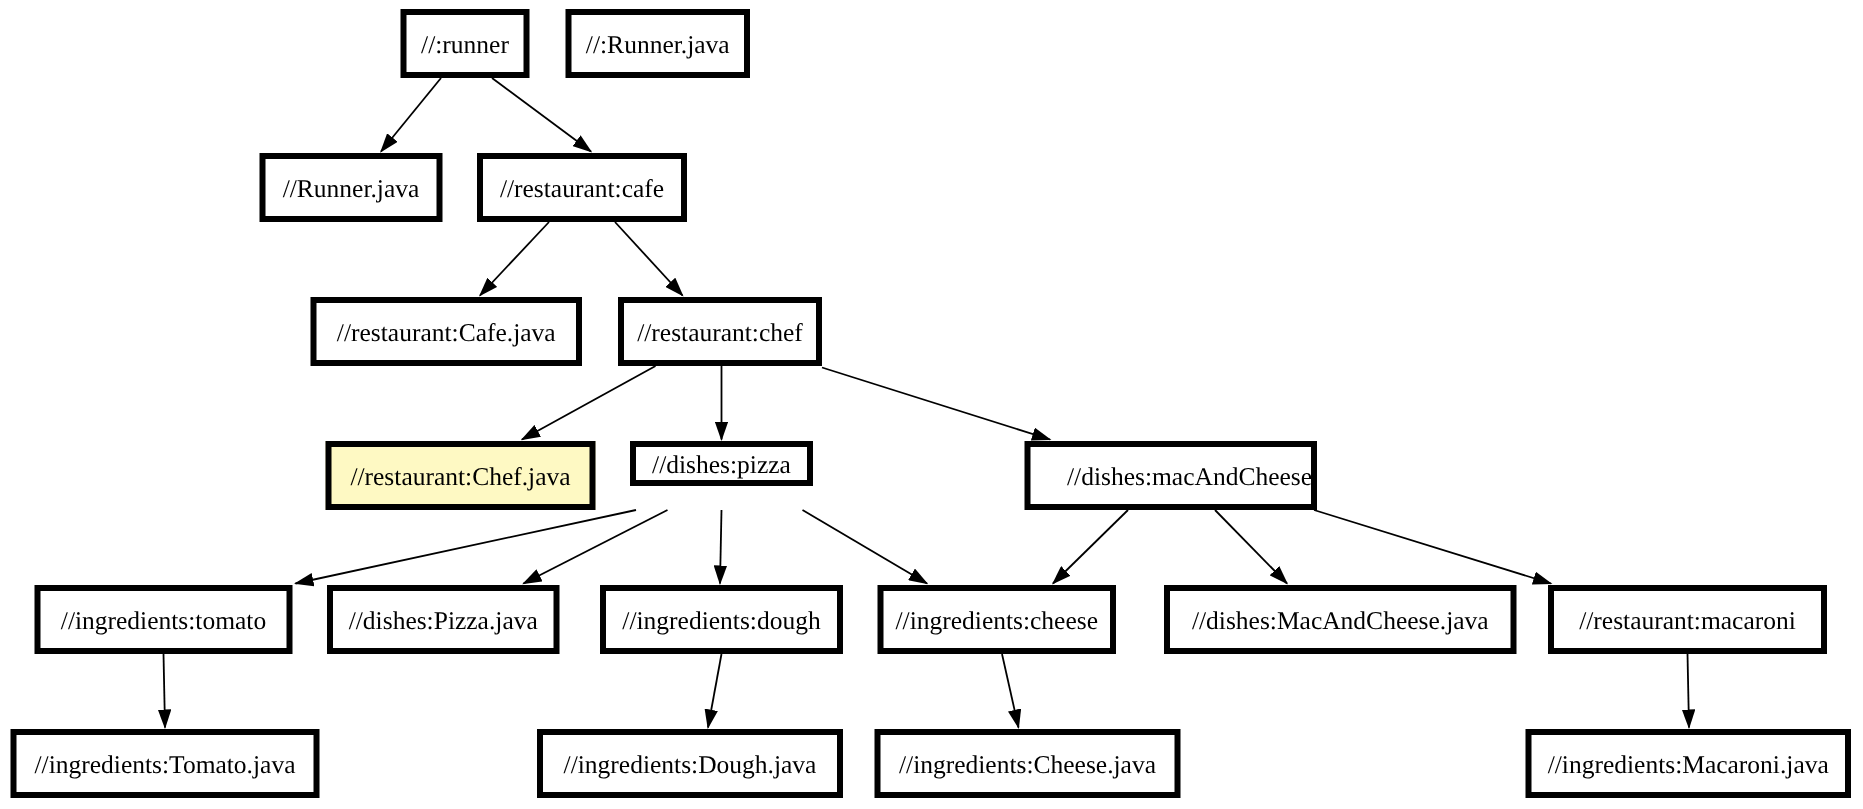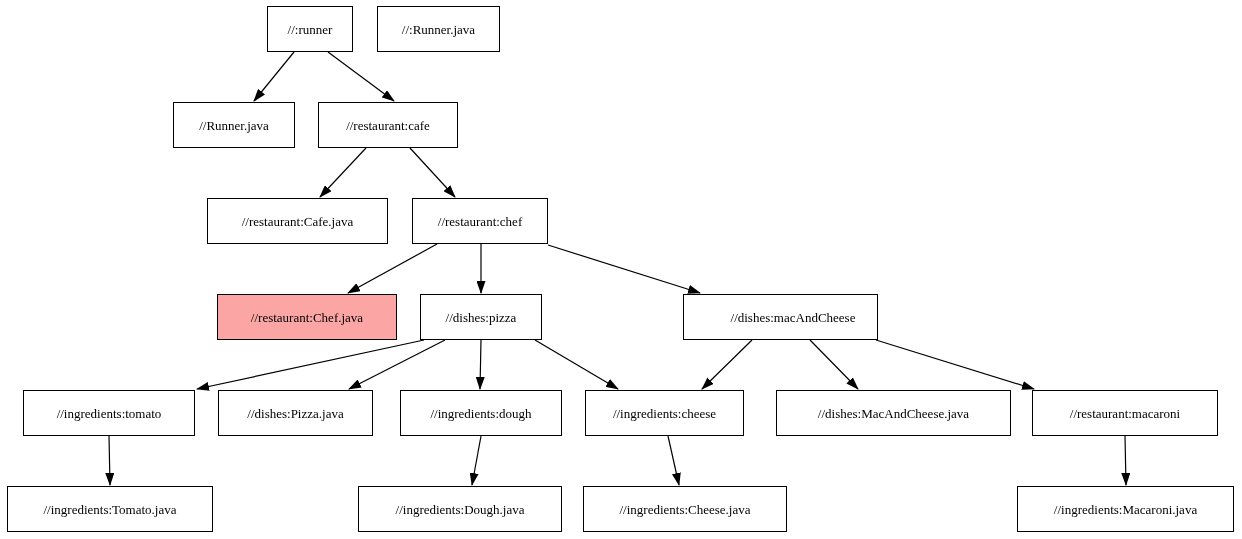--- a/index.html
+++ b/index.html
@@ -17,44 +17,44 @@
   }
   .edge-layer {
     position: absolute;
     top: 0;
     left: 0;
     pointer-events: none;
   }
   .node {
     position: absolute;
     box-sizing: border-box;
-    border: 1px solid #14532d;
+    border: 4px solid #14532d;
     background: #ffffff;
     display: flex;
     align-items: center;
     justify-content: center;
-    font-size: 13px;
+    font-size: 17px;
     line-height: 1;
     color: #000000;
     white-space: nowrap;
   }
 </style>
 </head>
 <body>
 
 <div class="canvas">
   <div id="node-layer">
       <div class="node" style="left: 267px; top: 6px; width: 86px; height: 46px; border-color: rgb(0, 0, 0); background: rgb(255, 255, 255); color: rgb(0, 0, 0);">//:runner</div>
       <div class="node" style="left: 377px; top: 6px; width: 123px; height: 46px; border-color: rgb(0, 0, 0); background: rgb(255, 255, 255); color: rgb(0, 0, 0);">//:Runner.java</div>
       <div class="node" style="left: 173px; top: 102px; width: 122px; height: 46px; border-color: rgb(0, 0, 0); background: rgb(255, 255, 255); color: rgb(0, 0, 0);">//Runner.java</div>
       <div class="node" style="left: 318px; top: 102px; width: 140px; height: 46px; border-color: rgb(0, 0, 0); background: rgb(255, 255, 255); color: rgb(0, 0, 0);">//restaurant:cafe</div>
       <div class="node" style="left: 207px; top: 198px; width: 181px; height: 46px; border-color: rgb(0, 0, 0); background: rgb(255, 255, 255); color: rgb(0, 0, 0);">//restaurant:Cafe.java</div>
       <div class="node" style="left: 412px; top: 198px; width: 136px; height: 46px; border-color: rgb(0, 0, 0); background: rgb(255, 255, 255); color: rgb(0, 0, 0);">//restaurant:chef</div>
-      <div class="node" style="left: 217px; top: 294px; width: 180px; height: 46px; border-color: rgb(0, 0, 0); background: #fca5a5; color: rgb(0, 0, 0);">//restaurant:Chef.java</div>
-      <div class="node" style="left: 420px; top: 294px; width: 122px; height: 46px; border-color: rgb(0, 0, 0); background: rgb(255, 255, 255); color: rgb(0, 0, 0);">//dishes:pizza</div>
+      <div class="node" style="left: 217px; top: 294px; width: 180px; height: 46px; border-color: rgb(0, 0, 0); background: #fef9c3; color: rgb(0, 0, 0);">//restaurant:Chef.java</div>
+      <div class="node" style="left: 420px; top: 294px; width: 122px; height: 30px; border-color: rgb(0, 0, 0); background: rgb(255, 255, 255); color: rgb(0, 0, 0);">//dishes:pizza</div>
       <div class="node" style="left: 683px; top: 294px; width: 195px; height: 46px; border-color: rgb(0, 0, 0); background: rgb(255, 255, 255); color: rgb(0, 0, 0); padding-left: 25px;">//dishes:macAndCheese</div>
       <div class="node" style="left: 23px; top: 390px; width: 172px; height: 46px; border-color: rgb(0, 0, 0); background: rgb(255, 255, 255); color: rgb(0, 0, 0);">//ingredients:tomato</div>
       <div class="node" style="left: 218px; top: 390px; width: 155px; height: 46px; border-color: rgb(0, 0, 0); background: rgb(255, 255, 255); color: rgb(0, 0, 0);">//dishes:Pizza.java</div>
       <div class="node" style="left: 400px; top: 390px; width: 162px; height: 46px; border-color: rgb(0, 0, 0); background: rgb(255, 255, 255); color: rgb(0, 0, 0);">//ingredients:dough</div>
       <div class="node" style="left: 585px; top: 390px; width: 159px; height: 46px; border-color: rgb(0, 0, 0); background: rgb(255, 255, 255); color: rgb(0, 0, 0);">//ingredients:cheese</div>
       <div class="node" style="left: 776px; top: 390px; width: 235px; height: 46px; border-color: rgb(0, 0, 0); background: rgb(255, 255, 255); color: rgb(0, 0, 0);">//dishes:MacAndCheese.java</div>
       <div class="node" style="left: 1032px; top: 390px; width: 186px; height: 46px; border-color: rgb(0, 0, 0); background: rgb(255, 255, 255); color: rgb(0, 0, 0);">//restaurant:macaroni</div>
       <div class="node" style="left: 7px; top: 486px; width: 206px; height: 46px; border-color: rgb(0, 0, 0); background: rgb(255, 255, 255); color: rgb(0, 0, 0);">//ingredients:Tomato.java</div>
       <div class="node" style="left: 358px; top: 486px; width: 204px; height: 46px; border-color: rgb(0, 0, 0); background: rgb(255, 255, 255); color: rgb(0, 0, 0);">//ingredients:Dough.java</div>
       <div class="node" style="left: 583px; top: 486px; width: 204px; height: 46px; border-color: rgb(0, 0, 0); background: rgb(255, 255, 255); color: rgb(0, 0, 0);">//ingredients:Cheese.java</div>

